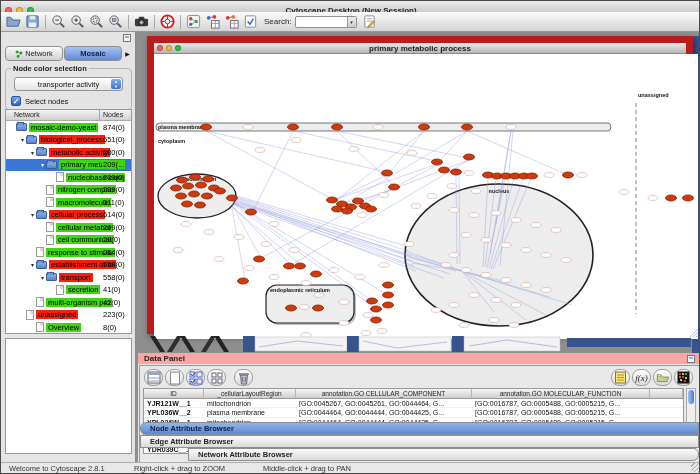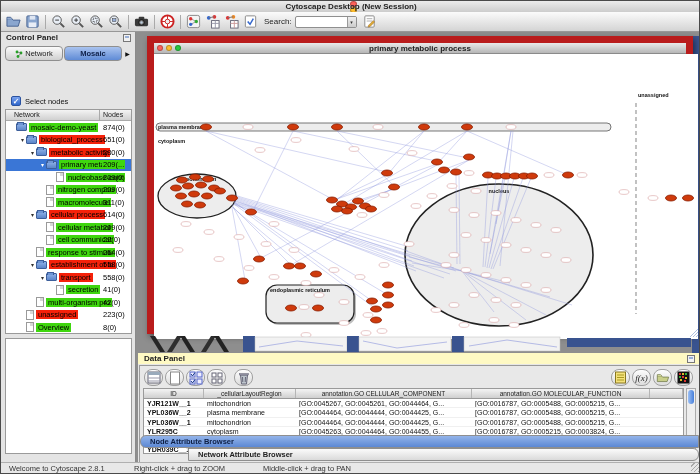--- a/index.html
+++ b/index.html
@@ -1,19 +1,19 @@
 <!DOCTYPE html>
 <html><head>
 <meta charset="utf-8">
 <style>
   html,body{margin:0;padding:0;background:#555;font-family:"Liberation Sans",sans-serif;}
   *{box-sizing:border-box;}
   .app{position:relative;width:700px;height:474px;background:#8e8e8e;border:1px solid #4a4a4a;overflow:hidden;}
   
-  .titlebar{position:absolute;left:0;top:0;width:700px;height:19px;background:linear-gradient(#ececec,#b9b9b9);border-bottom:1px solid #8a8a8a;display:flex;align-items:center;flex-direction:column;}
+  .titlebar{position:absolute;left:0;top:0;width:700px;height:19px;background:linear-gradient(#ececec,#b9b9b9);border-bottom:1px solid #8a8a8a;display:flex;align-items:center;}
   .tl{width:7px;height:7px;border-radius:50%;margin-left:4px;border:1px solid rgba(0,0,0,.25);}
   .tl.red{background:#ff6159;}.tl.yel{background:#ffbd2e;}.tl.grn{background:#28c83e;}
   .titlebar .title{position:absolute;left:0;right:0;text-align:center;font-size:8px;font-weight:bold;color:#222;line-height:11px;}
   
   .toolbar{position:absolute;left:0;top:11px;width:700px;height:20px;background:linear-gradient(#fbfbfb,#d4d4d4);border-bottom:1px solid #979797;display:flex;align-items:center;padding-left:3px;}
   .tbtn{width:19px;height:18px;display:flex;align-items:center;justify-content:center;}
   .tsep{width:1px;height:14px;background:#aaa;margin:0 3px;}
   .search-lbl{font-size:8px;color:#222;margin:0 3px 0 4px;}
   .search-combo{width:62px;height:12px;background:#fff;border:1px solid #8f8f8f;border-radius:2px;position:relative;}
   .search-combo .dd{position:absolute;right:0;top:0;width:9px;height:100%;background:linear-gradient(#eee,#ccc);border-left:1px solid #9a9a9a;font-size:5px;color:#333;text-align:center;line-height:11px;}
@@ -58,21 +58,21 @@
   .desktop{position:absolute;left:135px;top:0;right:0;height:432px;}
   .navy-strip{position:absolute;left:556px;top:4px;width:7px;height:317px;background:#39538f;}
   .netwin{position:absolute;left:11px;top:4px;width:546px;height:298px;border:7px solid #b91c1c;box-shadow:2px 3px 6px rgba(0,0,0,.45);background:#fff;}
   .net-titlebar{position:absolute;left:0;top:0;width:100%;height:11px;background:linear-gradient(#e9e9e9,#b6b6b6);border-bottom:1px solid #8a8a8a;display:flex;align-items:center;}
   .net-titlebar .tl{width:6px;height:6px;margin-left:3px;}
   .net-titlebar .title{position:absolute;left:0;right:0;text-align:center;font-size:8px;font-weight:bold;color:#222;line-height:11px;}
   .netcanvas{position:absolute;left:0;top:11px;width:544px;height:285px;background:#fff;overflow:hidden;}
   .fragments{position:absolute;left:11px;top:303px;width:546px;height:18px;}
   
   .dpanel{position:absolute;left:137px;top:321px;width:563px;height:111px;background:#e6e6e6;}
-  .dp-title{position:absolute;left:0;top:0;width:100%;height:11px;font-size:8px;font-weight:bold;color:#222;padding:1px 0 0 6px;background:#fef9c3;}
+  .dp-title{position:absolute;left:0;top:0;width:100%;height:11px;font-size:8px;font-weight:bold;color:#222;padding:1px 0 0 6px;background:#fca5a5;}
   .dp-body{position:absolute;left:1px;top:12px;right:1px;bottom:0;background:#e8e8e8;border:1px solid #9a9a9a;}
   .dp-toolbar{position:absolute;left:4px;top:2px;right:4px;height:19px;display:flex;align-items:center;}
   .dpbtn{width:19px;height:17px;border:1px solid #a0a0a0;border-radius:8px;background:linear-gradient(#fdfdfd,#dcdcdc);display:flex;align-items:center;justify-content:center;margin-right:2px;}
   .dp-right{margin-left:auto;display:flex;}
   .dp-table{position:absolute;left:3px;top:22px;width:541px;height:66px;background:#fff;border:1px solid #9a9a9a;overflow:hidden;}
   .dth{display:flex;height:10px;background:linear-gradient(#f4f4f4,#cfcfcf);border-bottom:1px solid #999;}
   .dth div{font-size:6.5px;color:#222;text-align:center;border-right:1px solid #b5b5b5;overflow:hidden;line-height:10px;white-space:nowrap;}
   .dtr{display:flex;height:9.3px;border-bottom:1px solid #f0f0f0;}
   .dtr div{font-size:7px;color:#111;padding-left:3px;overflow:hidden;white-space:nowrap;line-height:9.3px;}
   .dtr div:first-child{font-weight:bold;}
@@ -214,40 +214,46 @@
           <line x1="5" y1="5" x2="11" y2="5" stroke="#aaa"></line>
           <line x1="5" y1="7.5" x2="11" y2="7.5" stroke="#aaa"></line>
           <path d="M7 12l5-5 1.5 1.5-5 5-2 .5z" fill="#da3" stroke="#963" stroke-width=".5"></path>
         </svg>
       </div>
   </div>
 
   <div class="main">
 
     <div class="cpanel">
-      <div class="cp-title">Control Panel</div>
       <div class="float-ic"></div>
 
       <div class="cp-tabs">
         <div class="cp-tab">
           <svg width="8" height="8" viewBox="0 0 8 8">
               <circle cx="2" cy="2" r="1.4" fill="#2a2"></circle>
               <circle cx="6" cy="3" r="1.4" fill="#2a2"></circle>
               <circle cx="3" cy="6.5" r="1.4" fill="#2a2"></circle>
               <line x1="2" y1="2" x2="6" y2="3" stroke="#555" stroke-width=".6"></line>
               <line x1="3" y1="6.5" x2="6" y2="3" stroke="#555" stroke-width=".6"></line>
             </svg>
           <span>Network</span>
         </div>
         <div class="cp-tab sel">
             <span>Mosaic</span>
           </div>
         <div class="cp-tab-more">▶</div>
       </div>
 
+      <div class="groupbox">
+        <span class="gb-title">Node color selection</span>
+        <div class="combo">
+          <span>transporter activity</span>
+          <span class="step">▲<br>▼</span>
+        </div>
+      </div>
 
       <div class="chkrow">
         <div class="chk">✓</div>
         <span class="chklbl">Select nodes</span>
       </div>
 
       <div class="treebox">
         <div class="tree-hdr">
           <span class="c1">Network</span>
           <span class="c2">Nodes</span>
@@ -343,21 +349,21 @@
               <span class="tico file"></span>
               <span class="tlabel hl-green">multi-organism pro</span>
               <span class="tnodes">42(0)</span>
             </div>
             <div class="trow" style="padding-left: 13px;">
               <span class="texp"></span>
               <span class="tico file"></span>
               <span class="tlabel hl-red">unassigned</span>
               <span class="tnodes">223(0)</span>
             </div>
-            <div class="trow" style="padding-left: 13px;">
+            <div class="trow" style="padding-left: 23px;">
               <span class="texp"></span>
               <span class="tico file"></span>
               <span class="tlabel hl-green">Overview</span>
               <span class="tnodes">8(0)</span>
             </div>
           </div>
       </div>
 
       <div class="emptybox"></div>
     </div>
@@ -717,20 +723,21 @@
             </div>
         </div>
         <div class="dp-scroll">
           <div class="dp-thumb"></div>
           <div class="dp-arr" style="bottom:8px;">▲</div>
           <div class="dp-arr" style="bottom:0;">▼</div>
         </div>
 
         <div class="dp-tabs" id="dp-tabs">
             <div class="dp-tab sel">Node Attribute Browser</div>
+            <div class="dp-tab">Edge Attribute Browser</div>
             <div class="dp-tab">Network Attribute Browser</div>
           </div>
       </div>
     </div>
   </div>
 
   <div class="statusbar">
     <span style="left:8px;">Welcome to Cytoscape 2.8.1</span>
     <span style="left:133px;">Right-click + drag to ZOOM</span>
     <span style="left:262px;">Middle-click + drag to PAN</span>

